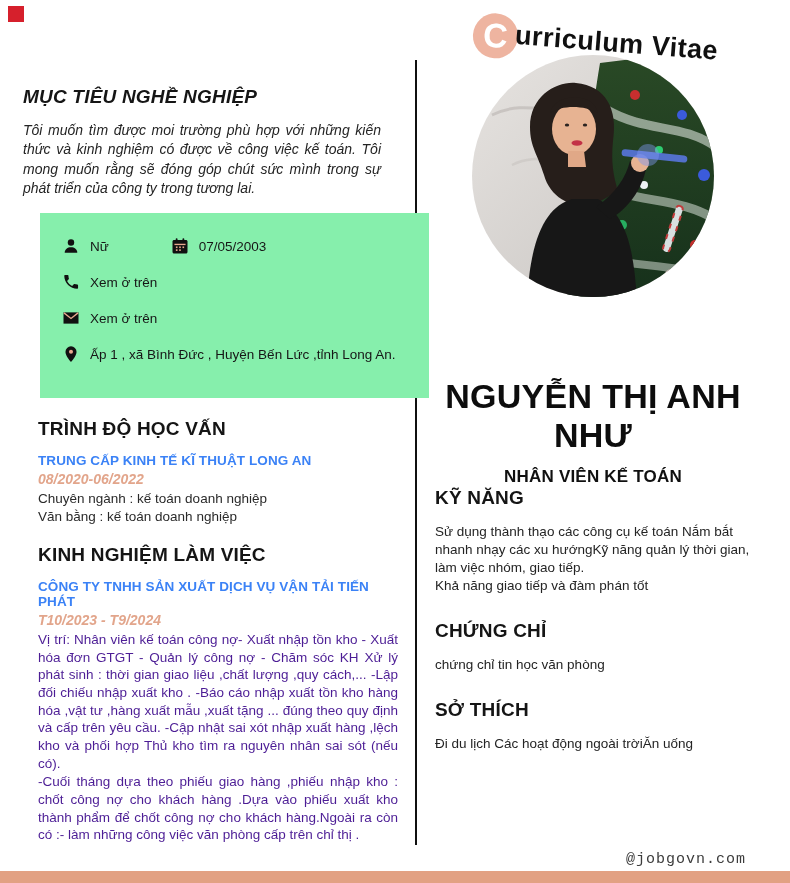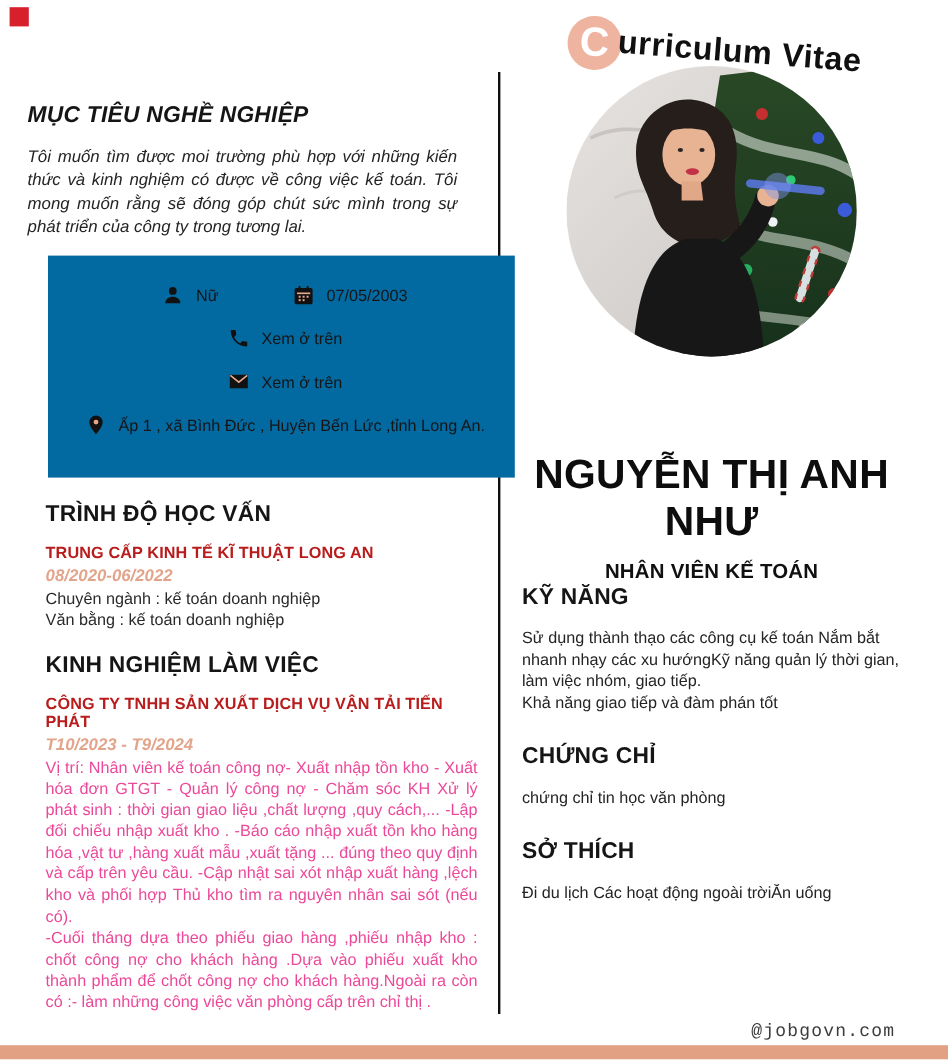--- a/index.html
+++ b/index.html
@@ -24,36 +24,36 @@
   .objective { position:absolute; left:23px; top:86px; width:358px;font-style:italic; }
   h2.section {
     font-size:19px; font-weight:700; color:#151515; letter-spacing:.2px;
     margin-bottom:13px;
   }
   .objective p {
     font-size:14px; line-height:1.38; text-align:justify; color:#242424;
   }
   .info-box {
     position:absolute; left:40px; top:213px; width:389px; height:185px;
-    background:#0369a1; z-index:2;
+    background:#86efac; z-index:2;
     padding:22px 16px 0 22px;
-    display:flex; flex-direction:column; gap:14px;align-items:center;
+    display:flex; flex-direction:column; gap:14px;
   }
   .info-row { display:flex; align-items:center; min-height:22px; }
   .info-pair { display:flex; align-items:center; }
   .info-pair.second { margin-left:62px; }
   .info-icon { width:18px; height:18px; flex:0 0 18px; margin-right:10px; display:flex; }
   .info-icon svg { width:18px; height:18px; fill:#111; }
   .info-label { font-size:13.5px; color:#161616; }
   .edu { position:absolute; left:38px; top:418px; width:360px; }
   .exp { position:absolute; left:38px; top:544px; width:360px; }
-  .sub-bold { font-size:13.5px; font-weight:700; color:#b91c1c; margin-bottom:3px; letter-spacing:.1px; }
+  .sub-bold { font-size:13.5px; font-weight:700; color:#3b82f6; margin-bottom:3px; letter-spacing:.1px; }
   .period { font-size:14px; font-style:italic; color:#e2a58b; margin-bottom:3px;font-weight:bold; }
   .plain-line { font-size:13.5px; color:#2a2a2a; line-height:1.34; }
-  .exp-desc { font-size:13.5px; color:#ec4899; line-height:1.31; text-align:justify; margin-top:1px; }
+  .exp-desc { font-size:13.5px; color:#4c1d95; line-height:1.31; text-align:justify; margin-top:1px; }
   
   .cv-logo {
     position:absolute; left:473px; top:12px; z-index:3;
     display:flex; align-items:center;
     transform:rotate(3.5deg); transform-origin:left center;
   }
   .c-badge {
     width:45px; height:45px; border-radius:50%;
     background:#eeb4a0; color:#ffffff;
     font-size:34px; font-weight:800;

